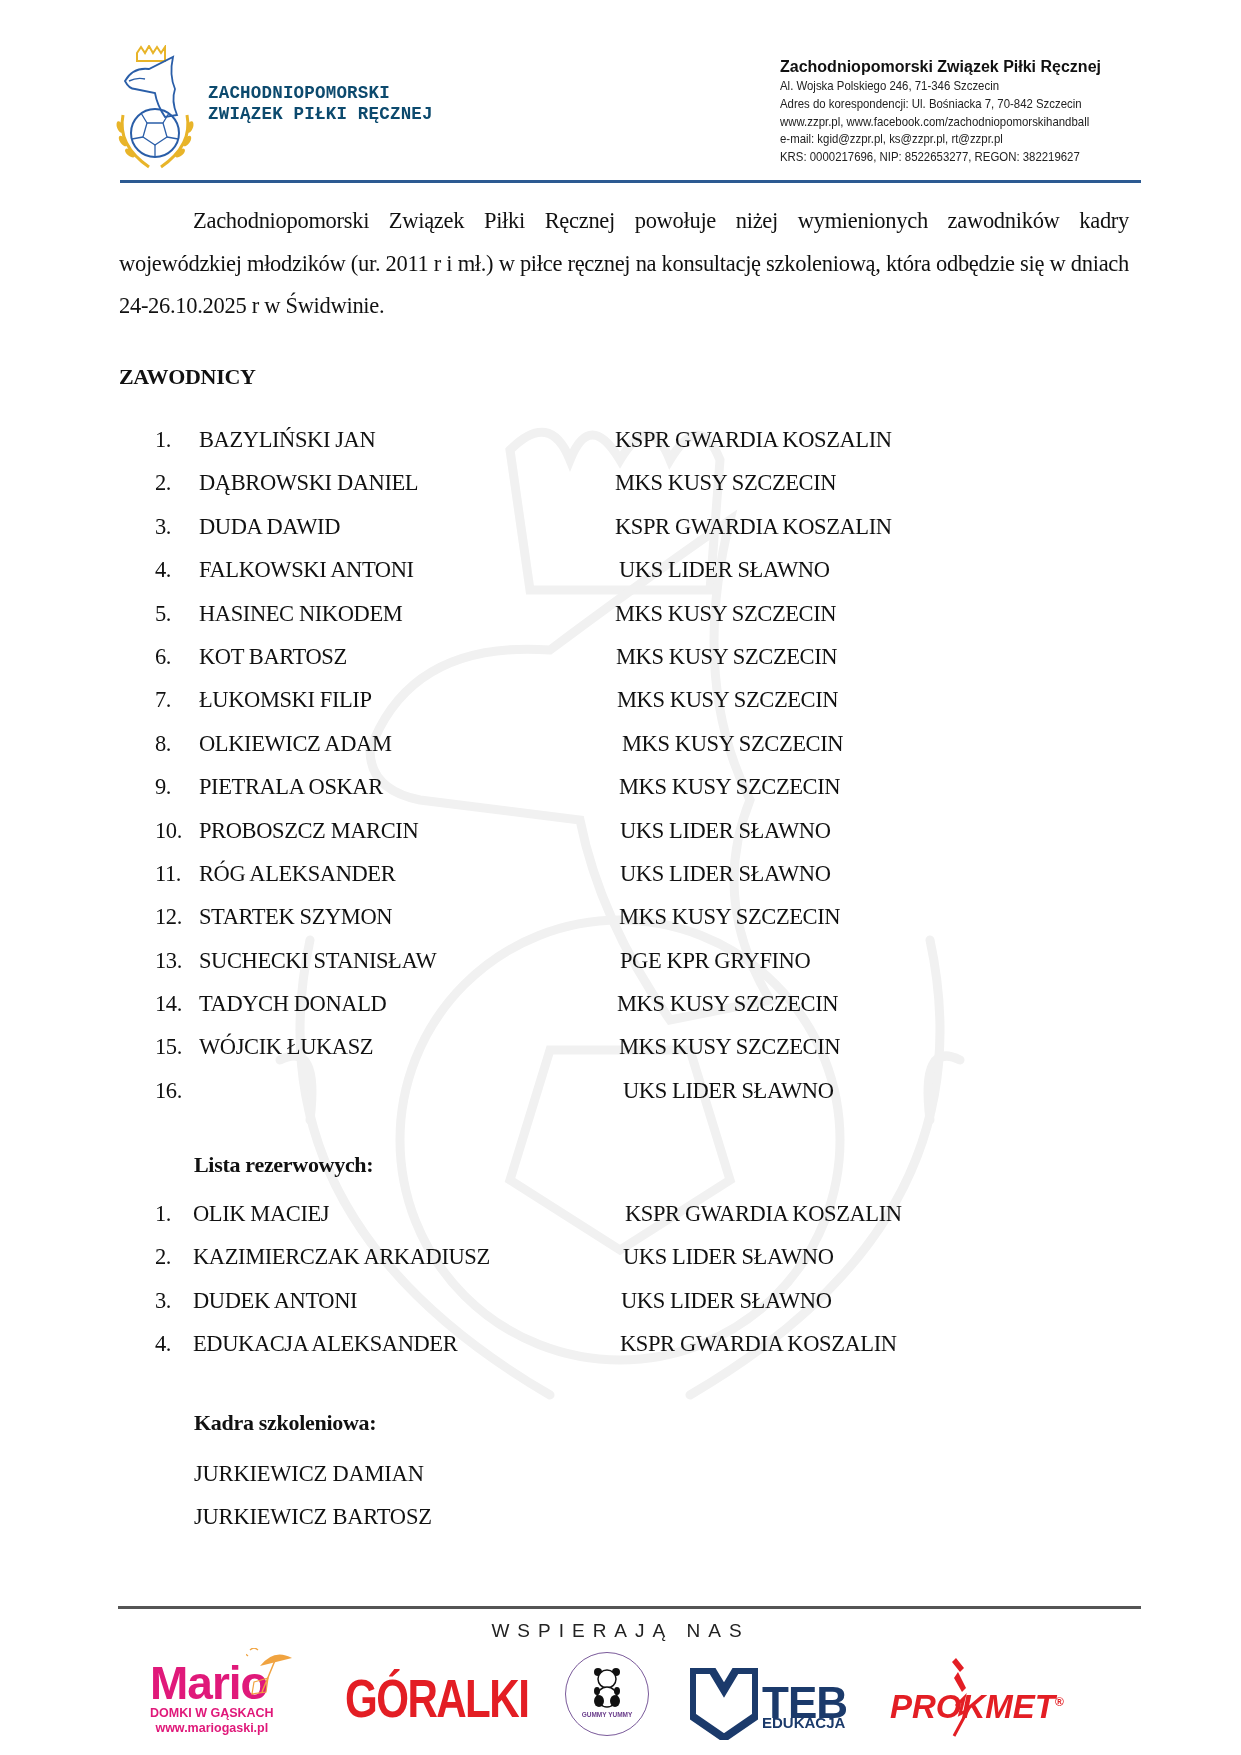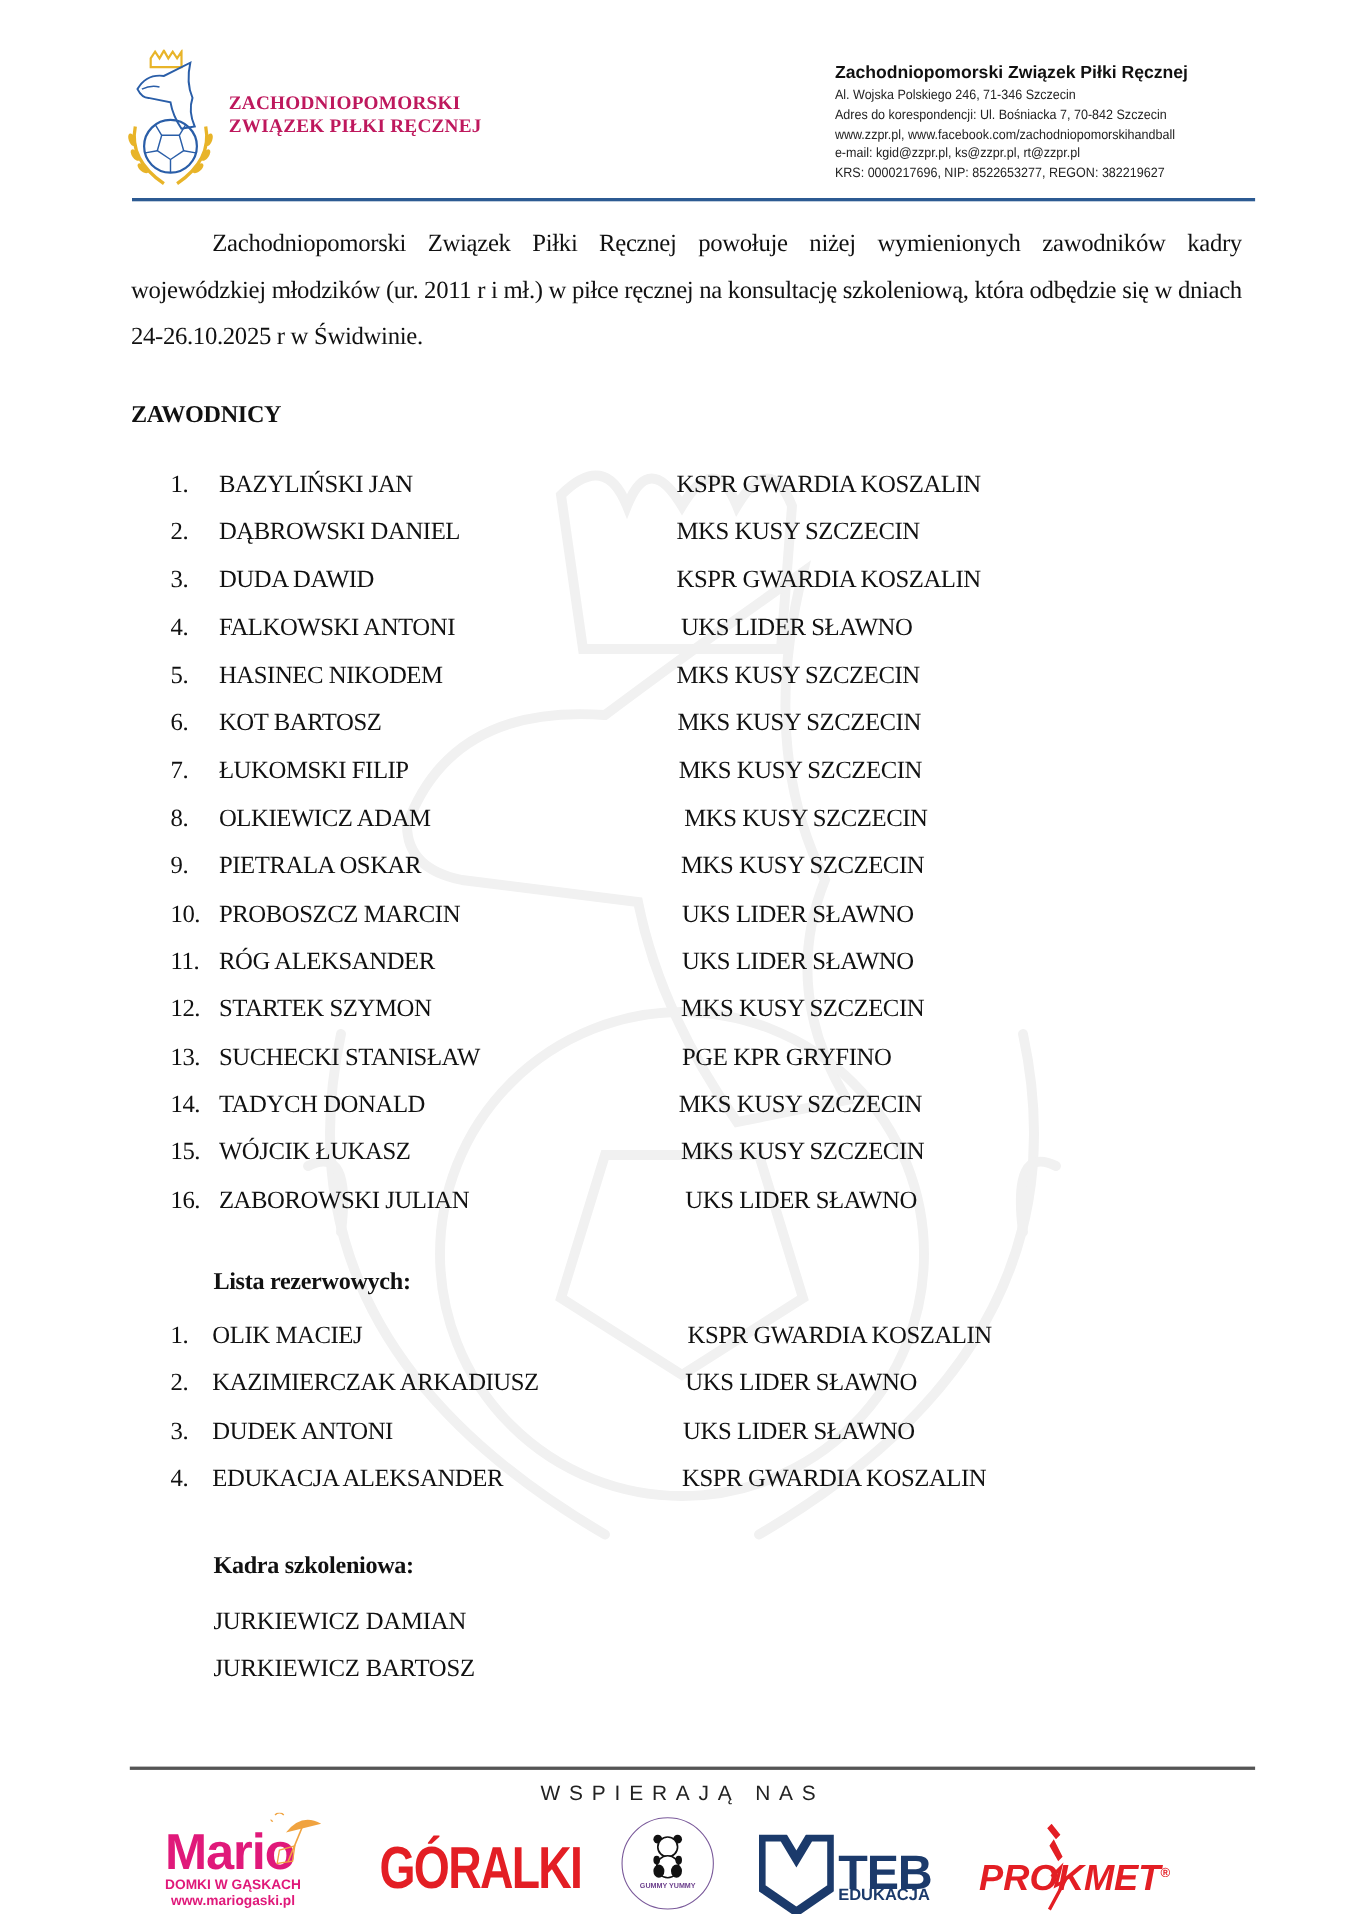--- a/index.html
+++ b/index.html
@@ -1,21 +1,21 @@
 <!DOCTYPE html>
 <html><head>
 <meta charset="utf-8">
 <style>
   html, body { margin: 0; padding: 0; background: #ffffff; }
   body { width: 1241px; height: 1755px; position: relative; overflow: hidden; font-family: "Liberation Serif", serif; color: #111; }
 
   
   .logo { position: absolute; left: 115px; top: 45px; width: 80px; height: 128px; }
-  .logo-text { position: absolute; left: 208px; top: 83px; font-family: Liberation Serif, serif; font-weight: bold; color: #be185d; font-size: 17.5px; line-height: 21px; letter-spacing: 0.2px; }
-  .contact { position: absolute; left: 759px; top: 56px; font-family: "Liberation Sans", sans-serif; color: #222; font-size: 12.4px; line-height: 17.8px; }
+  .logo-text { position: absolute; left: 208px; top: 83px; font-family: Liberation Mono, monospace; font-weight: bold; color: #0c4a6e; font-size: 17.5px; line-height: 21px; letter-spacing: 0.2px; }
+  .contact { position: absolute; left: 780px; top: 56px; font-family: "Liberation Sans", sans-serif; color: #222; font-size: 12.4px; line-height: 17.8px; }
   .contact .org { font-weight: bold; font-size: 16px; line-height: 22px; color: #111; }
   .contact .ln { white-space: nowrap; transform: scaleX(0.92); transform-origin: left; }
   .header-rule { position: absolute; left: 120px; right: 100px; top: 180px; height: 3px; background: #2c5a92; }
 
   
   .watermark { position: absolute; left: 250px; top: 420px; width: 740px; height: 980px; opacity: 1; }
 
   
   .intro { position: absolute; left: 119px; width: 1010px; top: 200px; font-size: 22.5px; line-height: 42.5px; text-align: justify; letter-spacing: -0.3px; }
   .intro p { margin: 0; text-indent: 74px; }
@@ -183,21 +183,20 @@
       <span class="name">TADYCH DONALD</span>
       <span class="club" style="left:462px">MKS KUSY SZCZECIN</span>
     </div>
   <div class="row">
       <span class="num">15.</span>
       <span class="name">WÓJCIK ŁUKASZ</span>
       <span class="club" style="left:464px">MKS KUSY SZCZECIN</span>
     </div>
   <div class="row">
       <span class="num">16.</span>
-      <span class="name">ZABOROWSKI JULIAN</span>
       <span class="club" style="left:468px">UKS LIDER SŁAWNO</span>
     </div>
 </div>
 
 <div class="sub-title" style="top:1152px">Lista rezerwowych:</div>
 <div class="reserves">
   <div class="row">
       <span class="num">1.</span>
       <span class="name">OLIK MACIEJ</span>
       <span class="club" style="left:470px">KSPR GWARDIA KOSZALIN</span>

